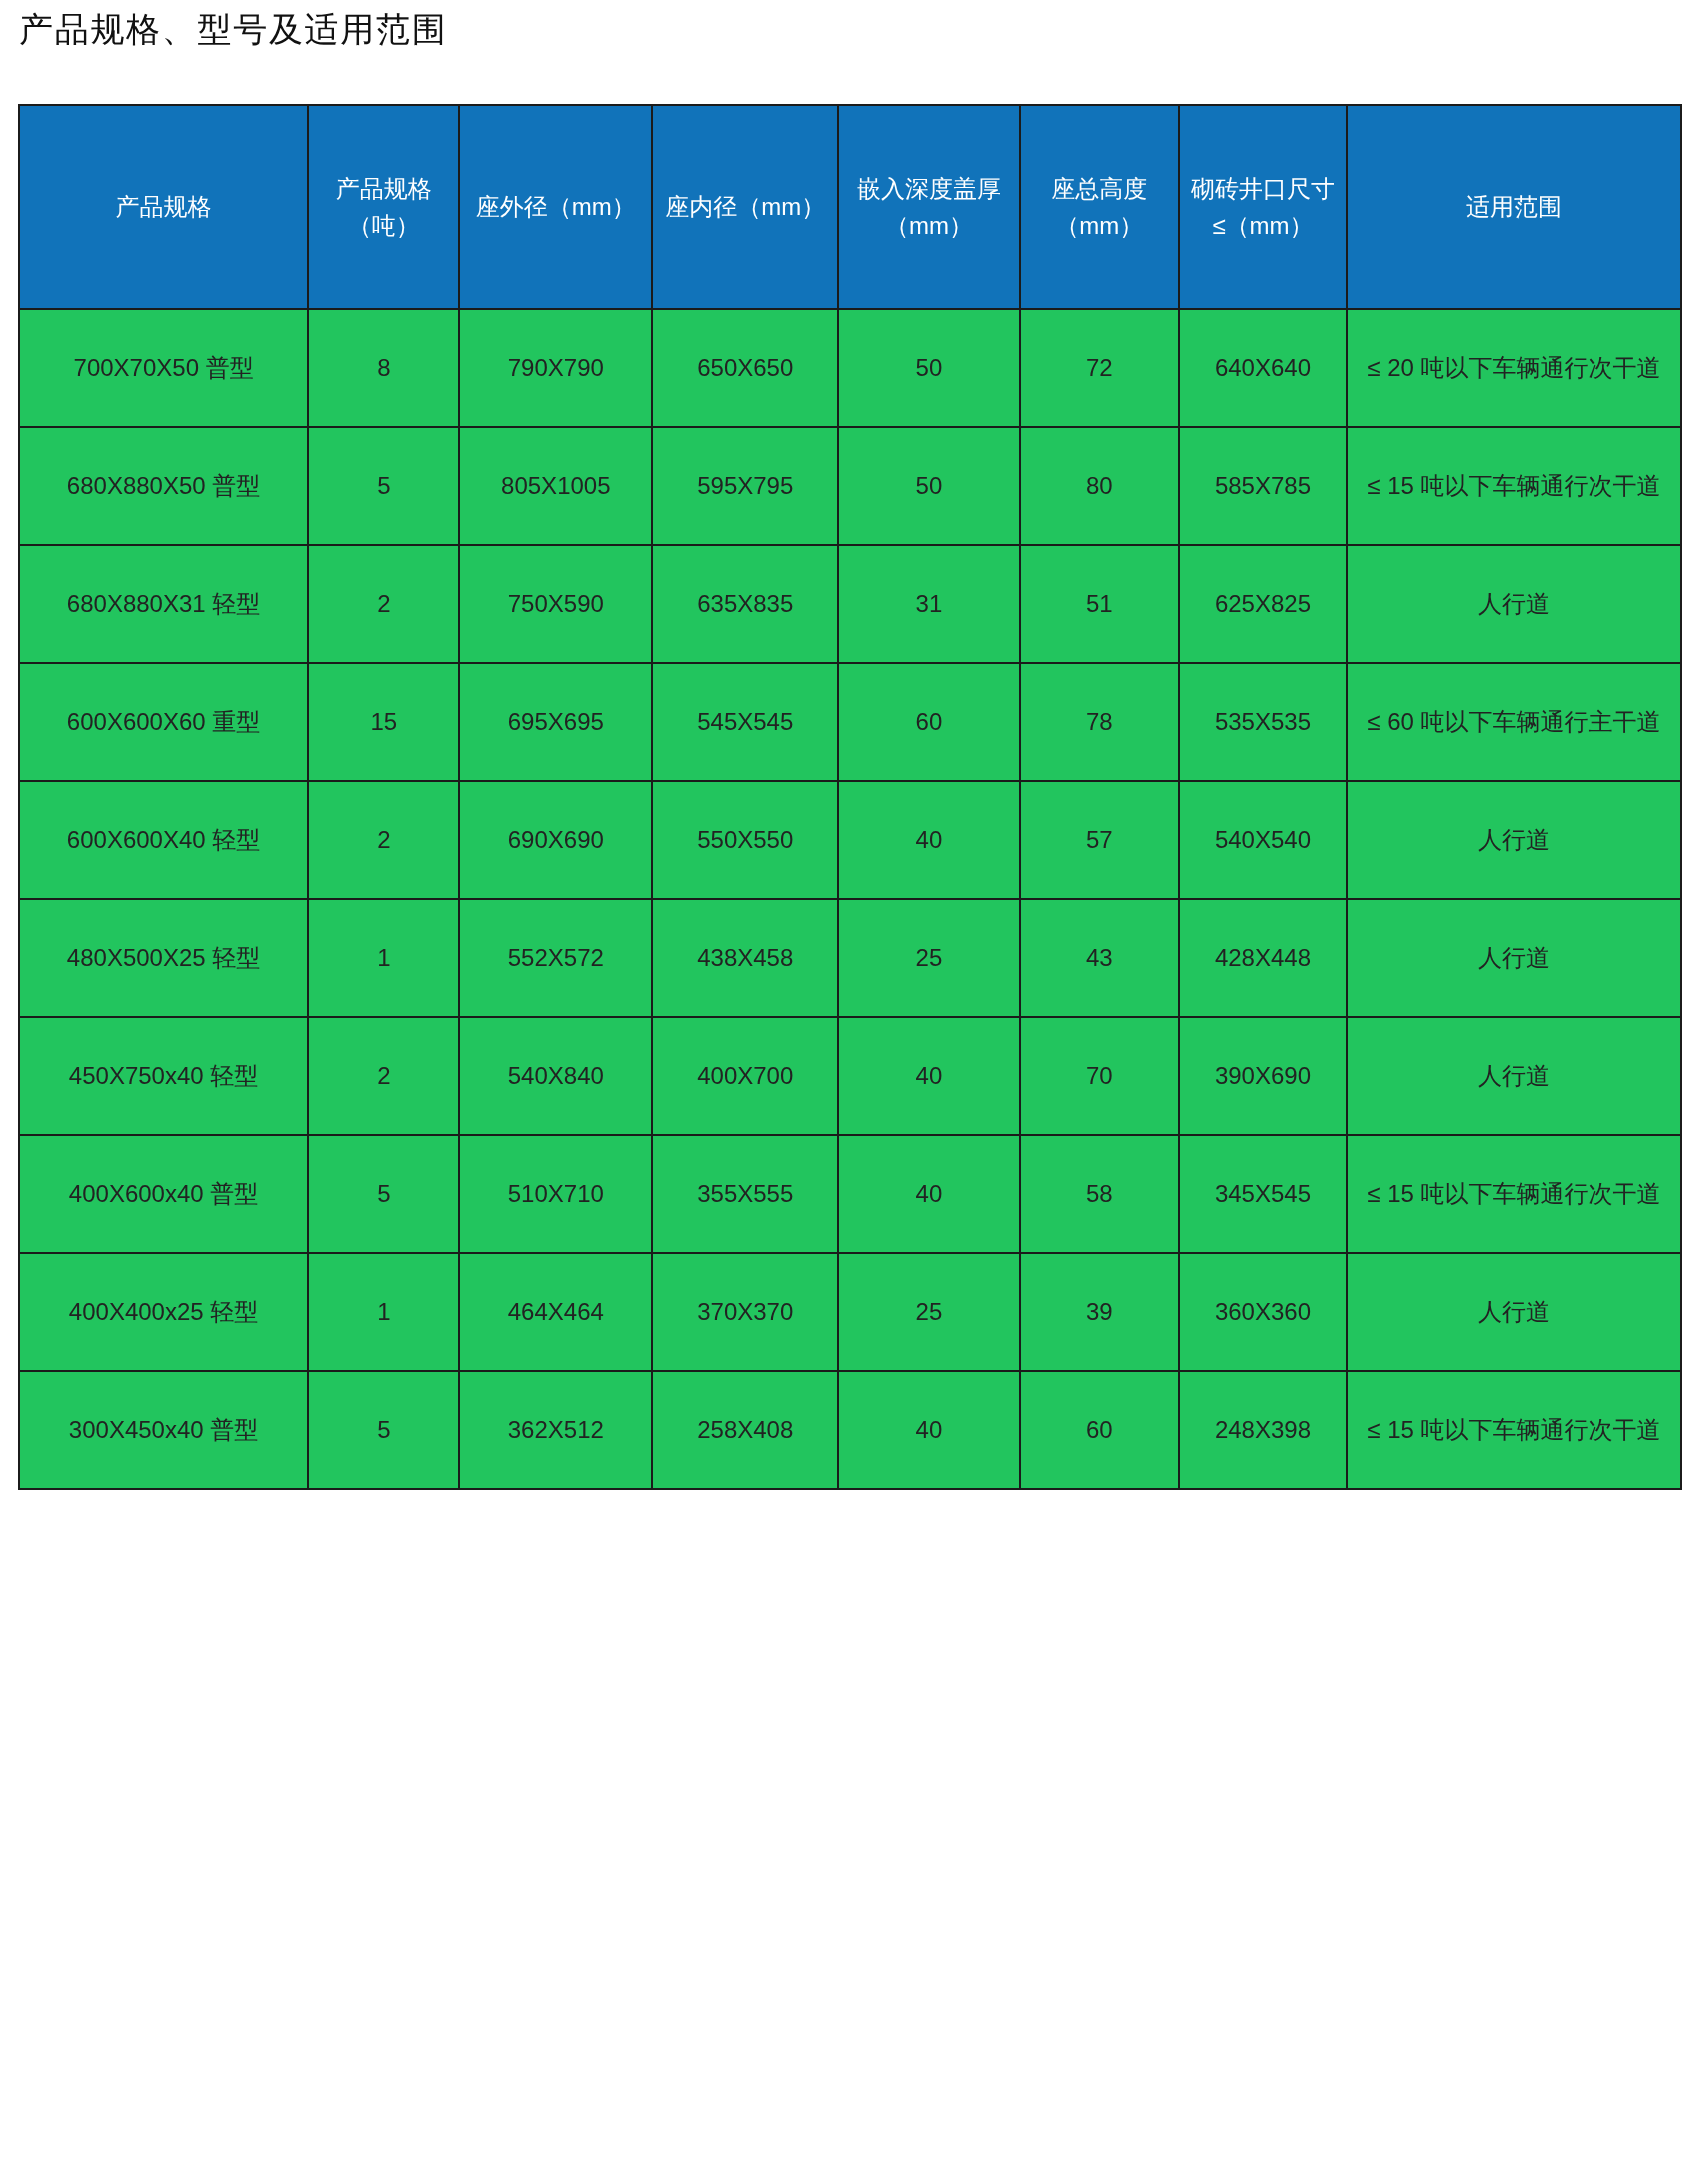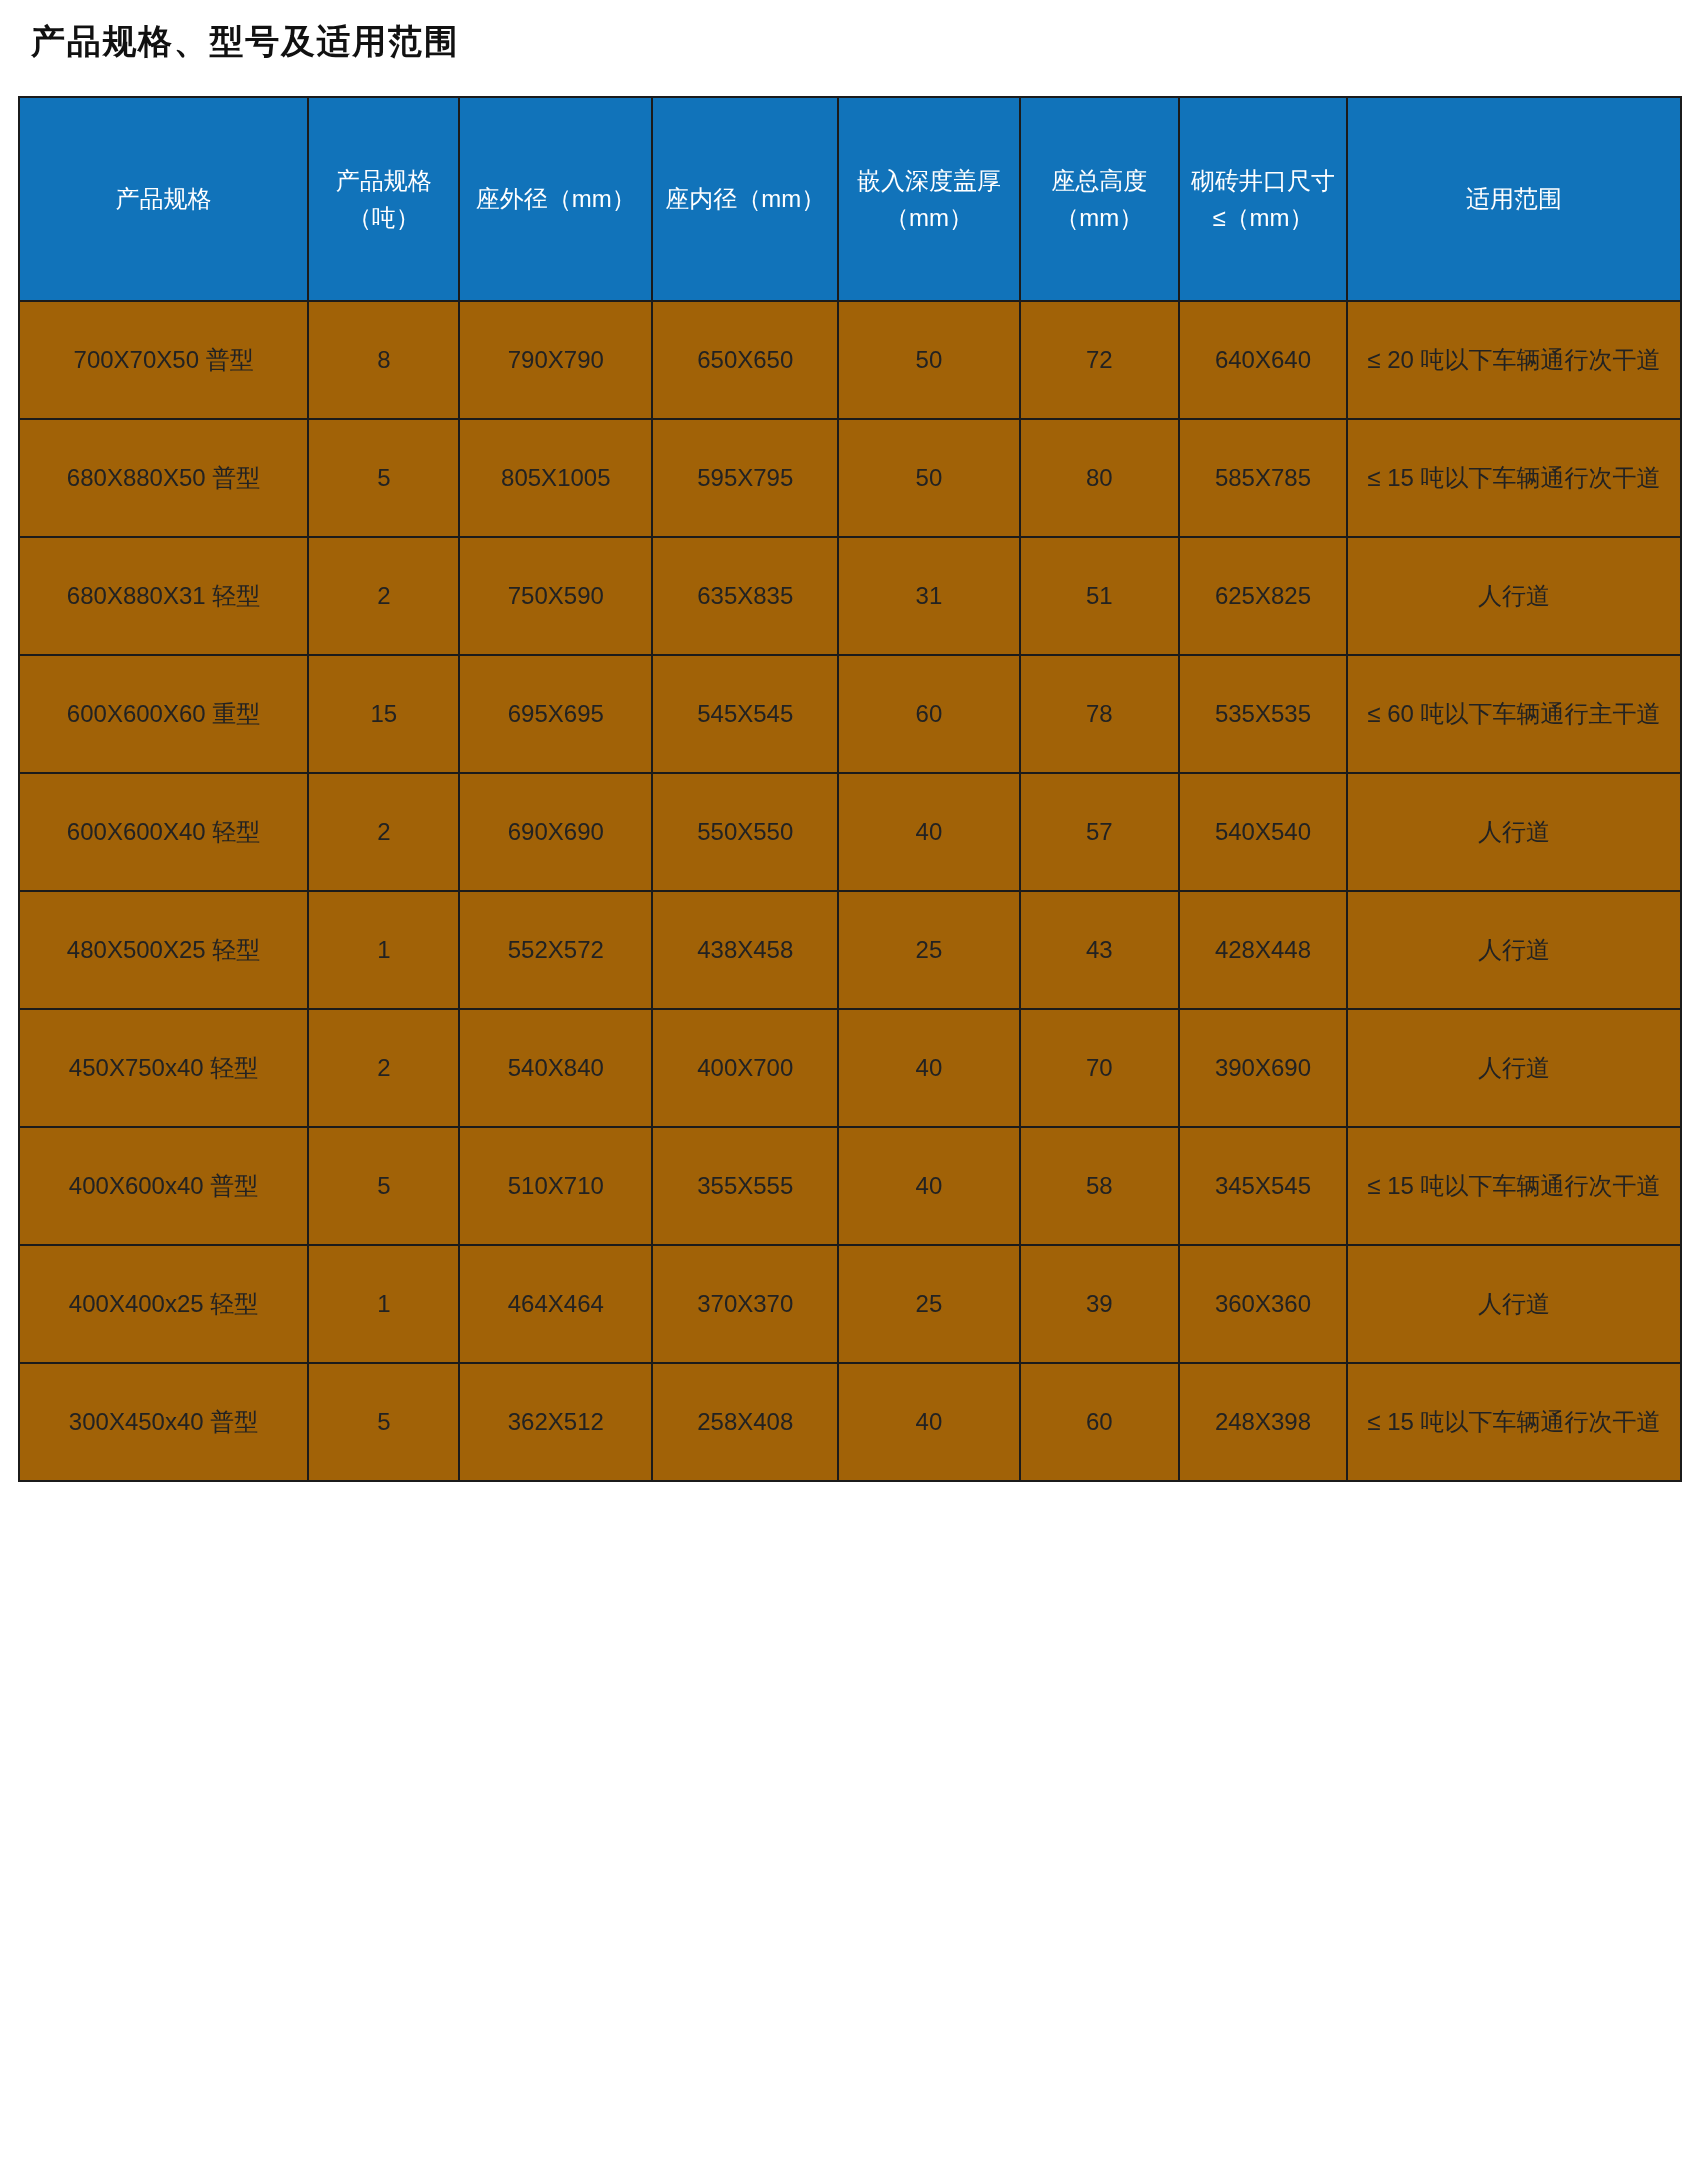--- a/index.html
+++ b/index.html
@@ -7,37 +7,37 @@
     padding: 0;
     background: #ffffff;
     font-family: "Liberation Sans", "DejaVu Sans", sans-serif;
   }
   body {
     width: 1699px;
     height: 2176px;
     position: relative;
   }
   .page-title {
-    margin: 12px;
+    margin: 0;
     position: absolute;
     left: 19px;
     top: 6.8px;
     font-size: 34px;
-    font-weight: bold;
+    font-weight: normal;
     color: #111111;
     letter-spacing: 1.7px;
   }
   table.spec-table {
     position: absolute;
     left: 18px;
-    top: 96px;
+    top: 104px;
     width: 1664px;
     border-collapse: collapse;
     table-layout: fixed;
-    background: #a16207;
+    background: #22c55e;
   }
   .spec-table th, .spec-table td {
     border: 2.6px solid #1b1b1b;
     text-align: center;
     vertical-align: middle;
     overflow: hidden;
     padding: 0 3.4px;
     box-sizing: border-box;
   }
   .spec-table thead th {

